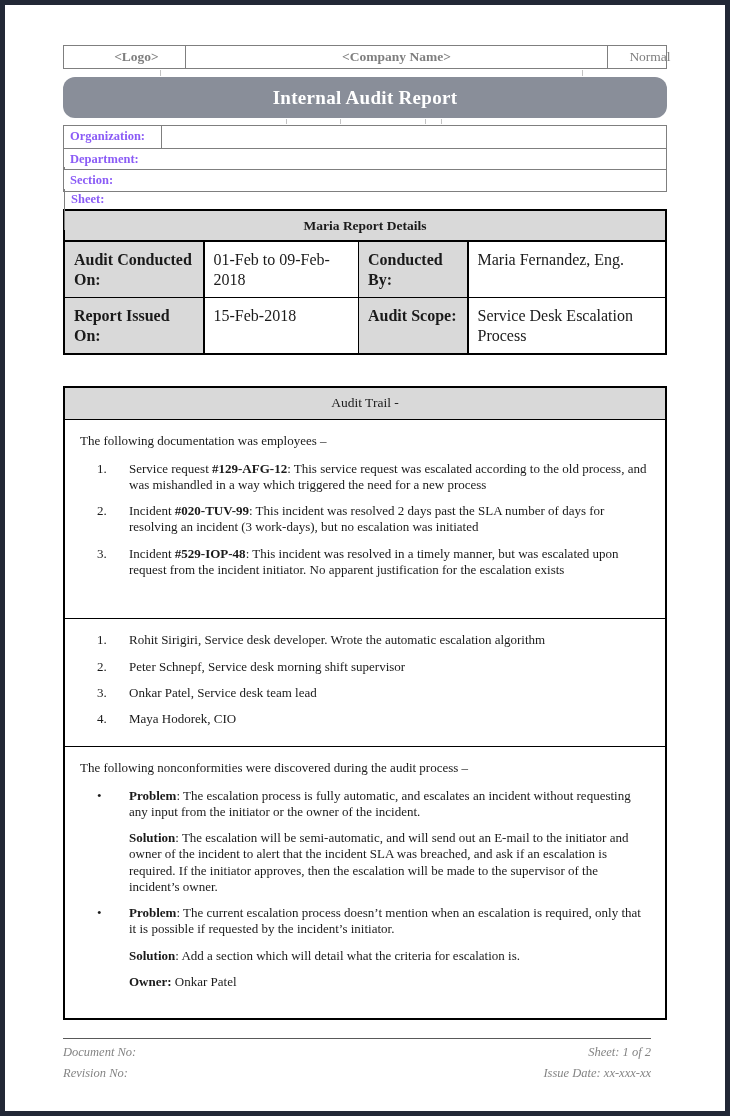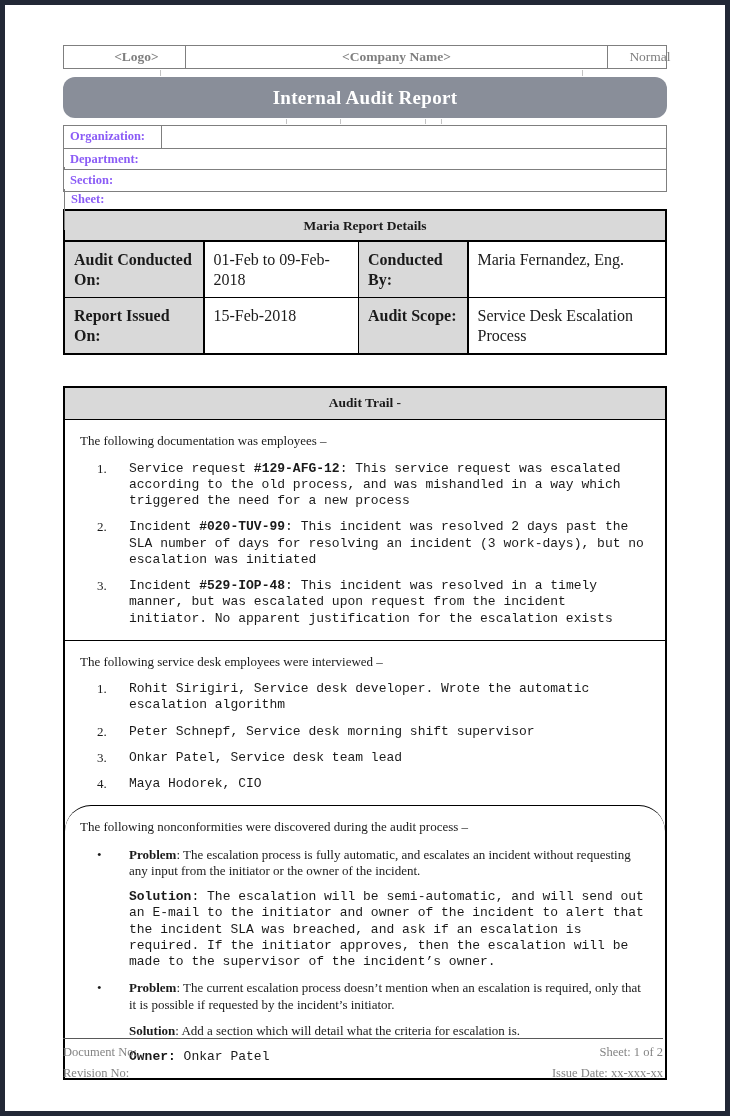--- a/index.html
+++ b/index.html
@@ -85,36 +85,36 @@
     text-align: center;
     padding: 7px 0 6px 0;
   }
   .dlabel { background: #d9d9d9; font-weight: bold; }
 
   
   .trail-table { margin-top: 31px; border: 2px solid #000; }
   .thead {
     background: #d9d9d9;
     border-bottom: 1.5px solid #000;
-    font-weight: bold; font-size: 13.5px;
+    font-weight: normal; font-size: 13.5px;
     text-align: center;
     padding: 7px 0 7px 0;
   }
   .trail-section { padding: 13px 14px 3px 15px; }
   .trail-section + .trail-section { border-top: 1px solid #000; }
   .trail-intro { margin-bottom: 11px; }
   .trail-item { display: flex; margin-bottom: 10px; }
   .trail-marker { flex: none; width: 32px; margin-left: 17px; }
   .trail-body { flex: 1 1 auto; padding-right: 4px; }
   .trail-par { margin-bottom: 10px; }
-  .trail-par:last-child { margin-bottom: 0; font-family: Liberation Mono, monospace; }
+  .trail-par:last-child { margin-bottom: 0; }
   .b { font-weight: bold; }
 
   
-  .footer { position: absolute; left: 58px; right: 62px; top: 1033px; }
+  .footer { position: absolute; left: 58px; right: 74px; top: 1033px; font-style: italic; }
   .fline { border-top: 1px solid #595959; }
   .fcols { display: flex; justify-content: space-between; padding-top: 3px; }
   .fcols div { color: #848484; font-size: 12.5px; line-height: 21px; }
   .fright { text-align: right; }
 </style>
 </head>
 <body>
 
 <div class="page">
 
@@ -187,21 +187,20 @@
             </div>
           </div>
           <div class="trail-item">
             <div class="trail-marker">3.</div>
             <div class="trail-body">
               <p class="trail-par"><span>Incident </span><span class="b">#529-IOP-48</span><span>: This incident was resolved in a timely manner, but was escalated upon request from the incident initiator. No apparent justification for the escalation exists</span></p>
             </div>
           </div>
         </div>
         <div class="trail-section" style="min-height: 128px;">
-          <p class="trail-intro">The following service desk employees were interviewed –</p>
           <div class="trail-item">
             <div class="trail-marker">1.</div>
             <div class="trail-body">
               <p class="trail-par"><span>Rohit Sirigiri, Service desk developer. Wrote the automatic escalation algorithm</span></p>
             </div>
           </div>
           <div class="trail-item">
             <div class="trail-marker">2.</div>
             <div class="trail-body">
               <p class="trail-par"><span>Peter Schnepf, Service desk morning shift supervisor</span></p>
@@ -213,21 +212,21 @@
               <p class="trail-par"><span>Onkar Patel, Service desk team lead</span></p>
             </div>
           </div>
           <div class="trail-item">
             <div class="trail-marker">4.</div>
             <div class="trail-body">
               <p class="trail-par"><span>Maya Hodorek, CIO</span></p>
             </div>
           </div>
         </div>
-        <div class="trail-section" style="min-height: 272px; border-radius: 26px;">
+        <div class="trail-section" style="min-height: 272px;">
           <p class="trail-intro">The following nonconformities were discovered during the audit process –</p>
           <div class="trail-item">
             <div class="trail-marker">•</div>
             <div class="trail-body">
               <p class="trail-par"><span class="b">Problem</span><span>: The escalation process is fully automatic, and escalates an incident without requesting any input from the initiator or the owner of the incident.</span></p>
               <p class="trail-par"><span class="b">Solution</span><span>: The escalation will be semi-automatic, and will send out an E-mail to the initiator and owner of the incident to alert that the incident SLA was breached, and ask if an escalation is required. If the initiator approves, then the escalation will be made to the supervisor of the incident’s owner.</span></p>
             </div>
           </div>
           <div class="trail-item">
             <div class="trail-marker">•</div>

